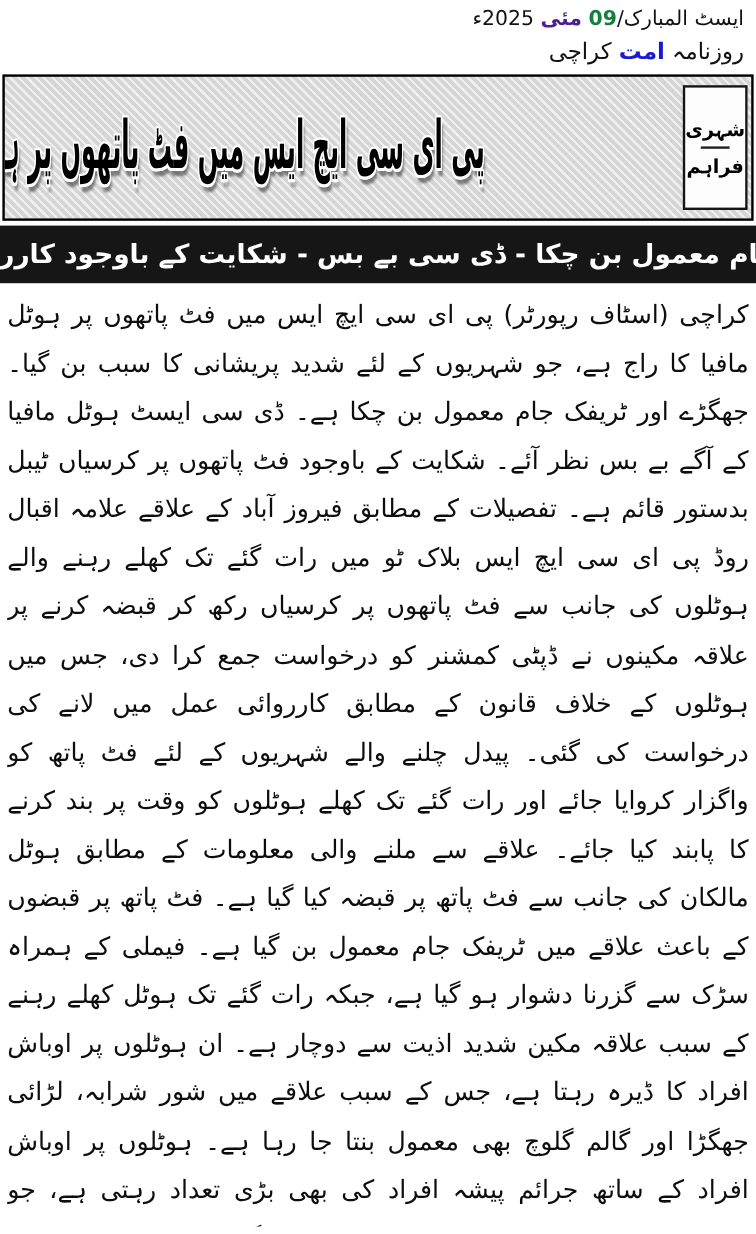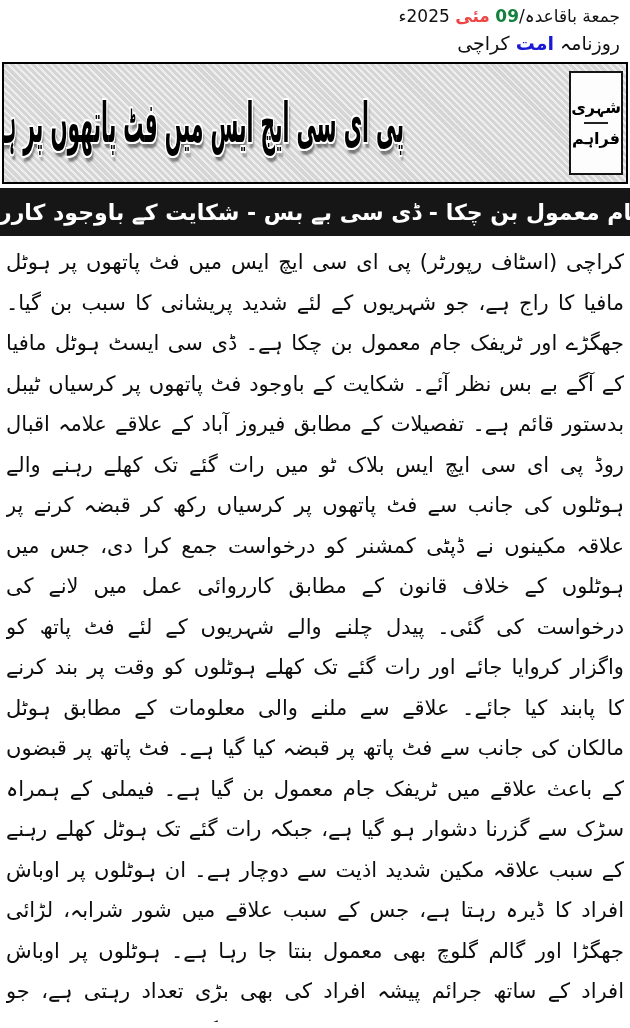--- a/index.html
+++ b/index.html
@@ -3,21 +3,21 @@
 <meta charset="utf-8">
 <style>
   html,body{margin:0;padding:0;}
   body{width:630px;height:1028px;background:#ffffff;font-family:"DejaVu Sans",sans-serif;}
   .page{position:relative;width:630px;height:1028px;background:#fff;overflow:hidden;}
 
   
   .masthead{position:absolute;top:0;left:0;right:0;height:60px;direction:rtl;text-align:right;padding:3px 10px 0 0;box-sizing:border-box;}
   .date-line{font-size:17px;color:#111;letter-spacing:0;line-height:26px;white-space:nowrap;}
   .date-day{color:#15803d;font-weight:bold;}
-  .date-month{color:#ef4444;font-weight:bold;}
+  .date-month{color:#4c1d95;font-weight:bold;}
   .paper-line{font-size:19px;color:#111;line-height:28px;white-space:nowrap;}
   .paper-brand{color:#1a1ad6;font-weight:bold;}
 
   
   .banner{position:absolute;top:62px;left:2px;right:2px;height:122px;border:2px solid #000;box-sizing:border-box;
           background:#e0e0e0;
           background-image:repeating-linear-gradient(45deg,rgba(255,255,255,.45) 0 2px,rgba(0,0,0,.05) 2px 5px);
           display:flex;flex-direction:row;align-items:center;overflow:hidden;}
   .side-box{width:54px;height:104px;margin-left:5px;margin-right:3px;background:#fdfdfd;border:2px solid #151515;box-sizing:border-box;
             display:flex;flex-direction:column;align-items:center;justify-content:center;gap:5px;flex:none;
@@ -35,21 +35,21 @@
   .body-text{position:absolute;top:242px;left:6px;right:6px;bottom:6px;direction:rtl;text-align:justify;text-align-last:center;
              font-size:21px;line-height:40.5px;color:#0d0d0d;overflow:hidden;word-spacing:1px;}
 </style>
 </head>
 <body>
 
 <div class="page">
 
   <header class="masthead">
     <div class="date-line">
-      <span>جمعة باقاعدہ/</span><span class="date-day">09</span> <span class="date-month">مئی</span> <span>2025ء</span>
+      <span>ایسٹ المبارک/</span><span class="date-day">09</span> <span class="date-month">مئی</span> <span>2025ء</span>
     </div>
     <div class="paper-line">
       <span>روزنامہ </span><span class="paper-brand">امت</span><span> کراچی</span>
     </div>
   </header>
 
   <section class="banner">
     <div class="side-box">
       <span>شہری</span>
       <span class="side-divider"></span>

